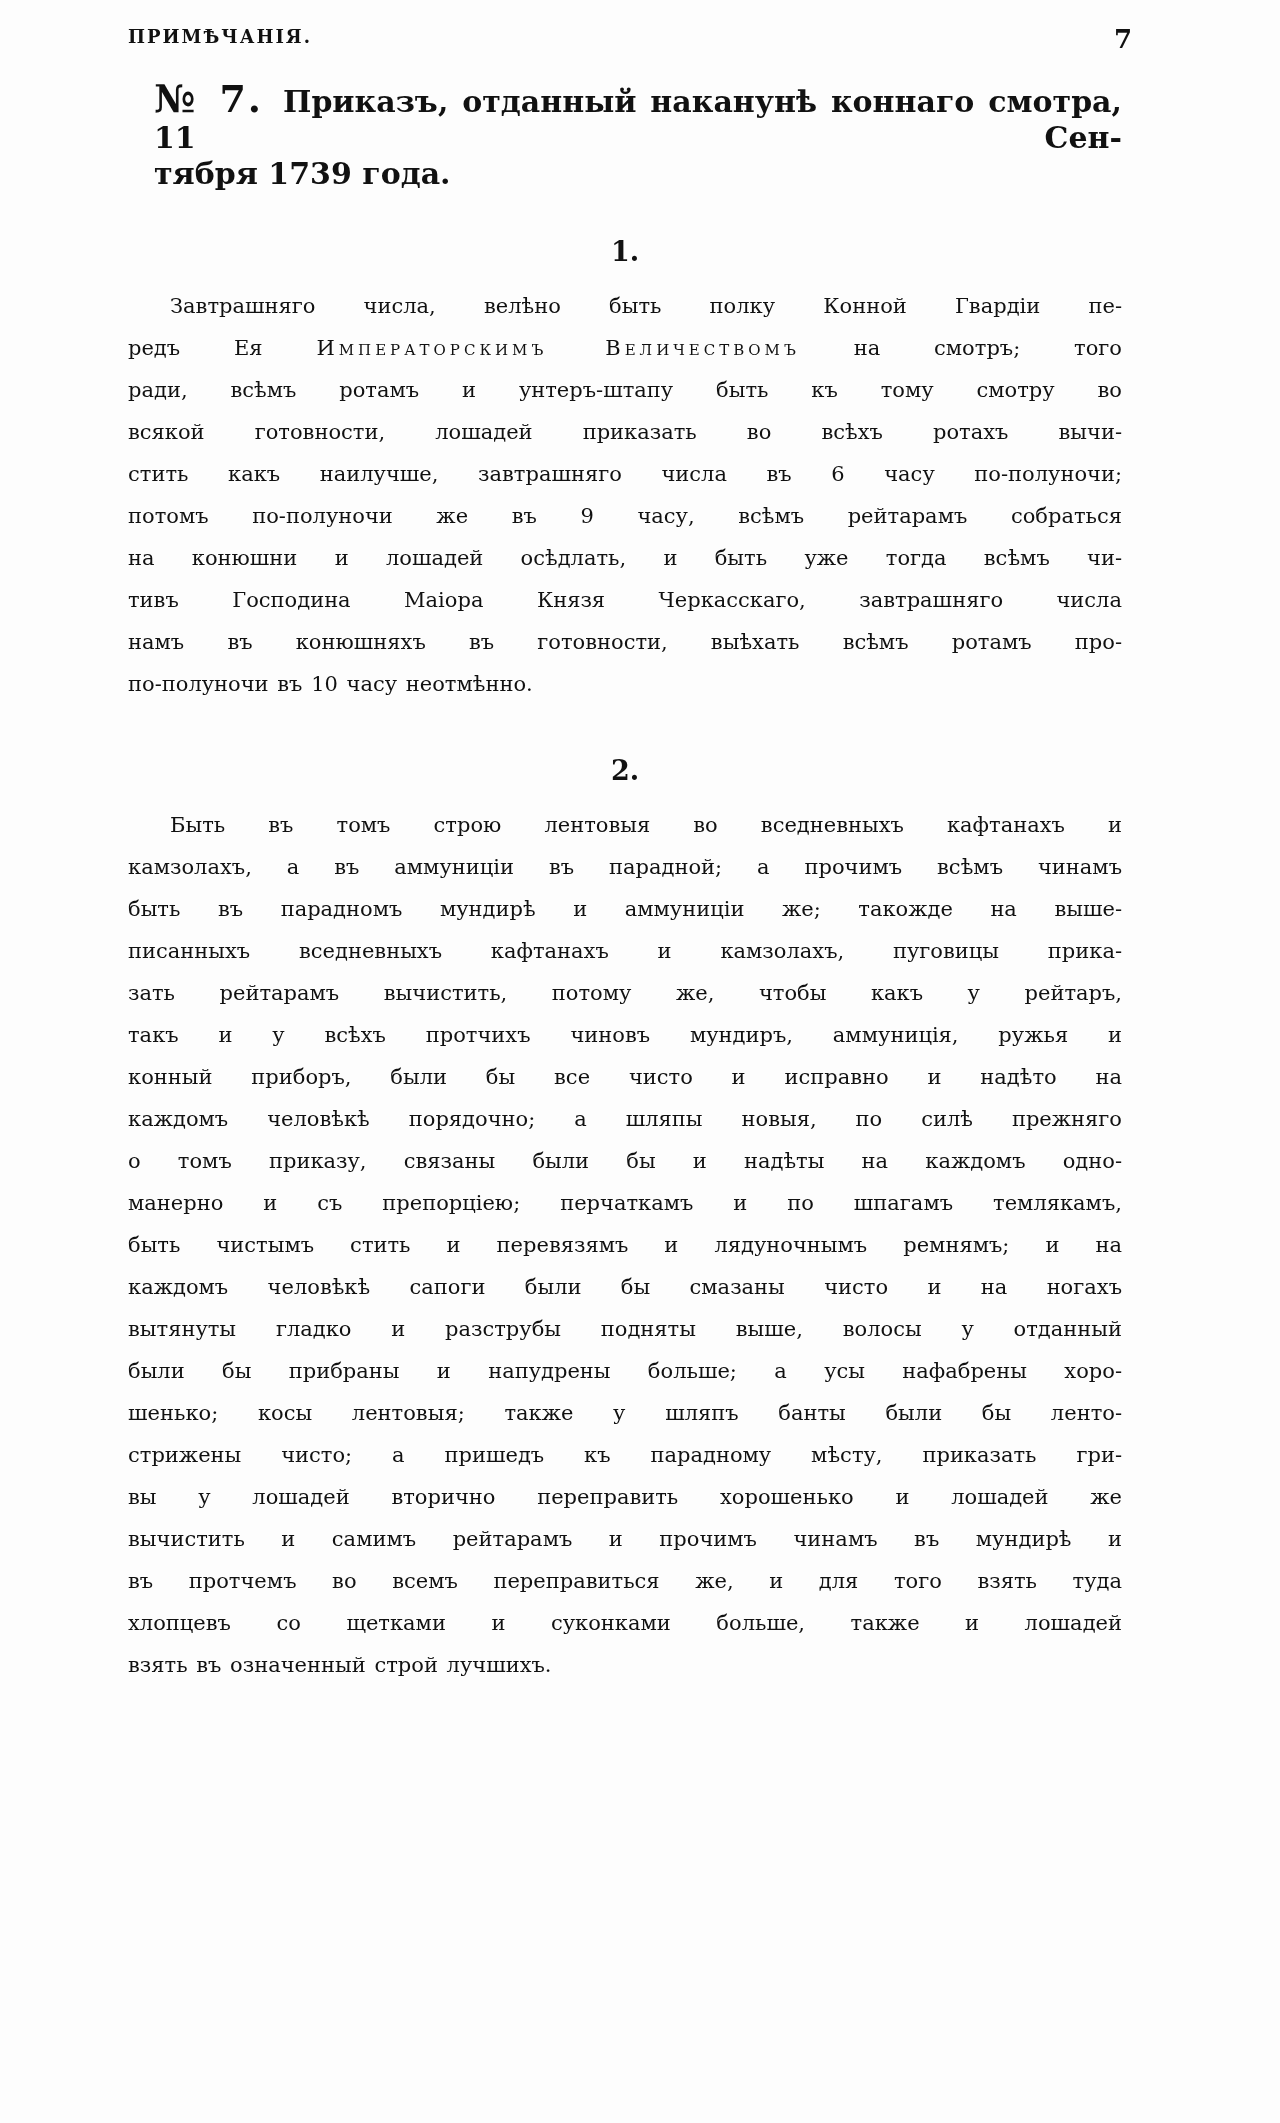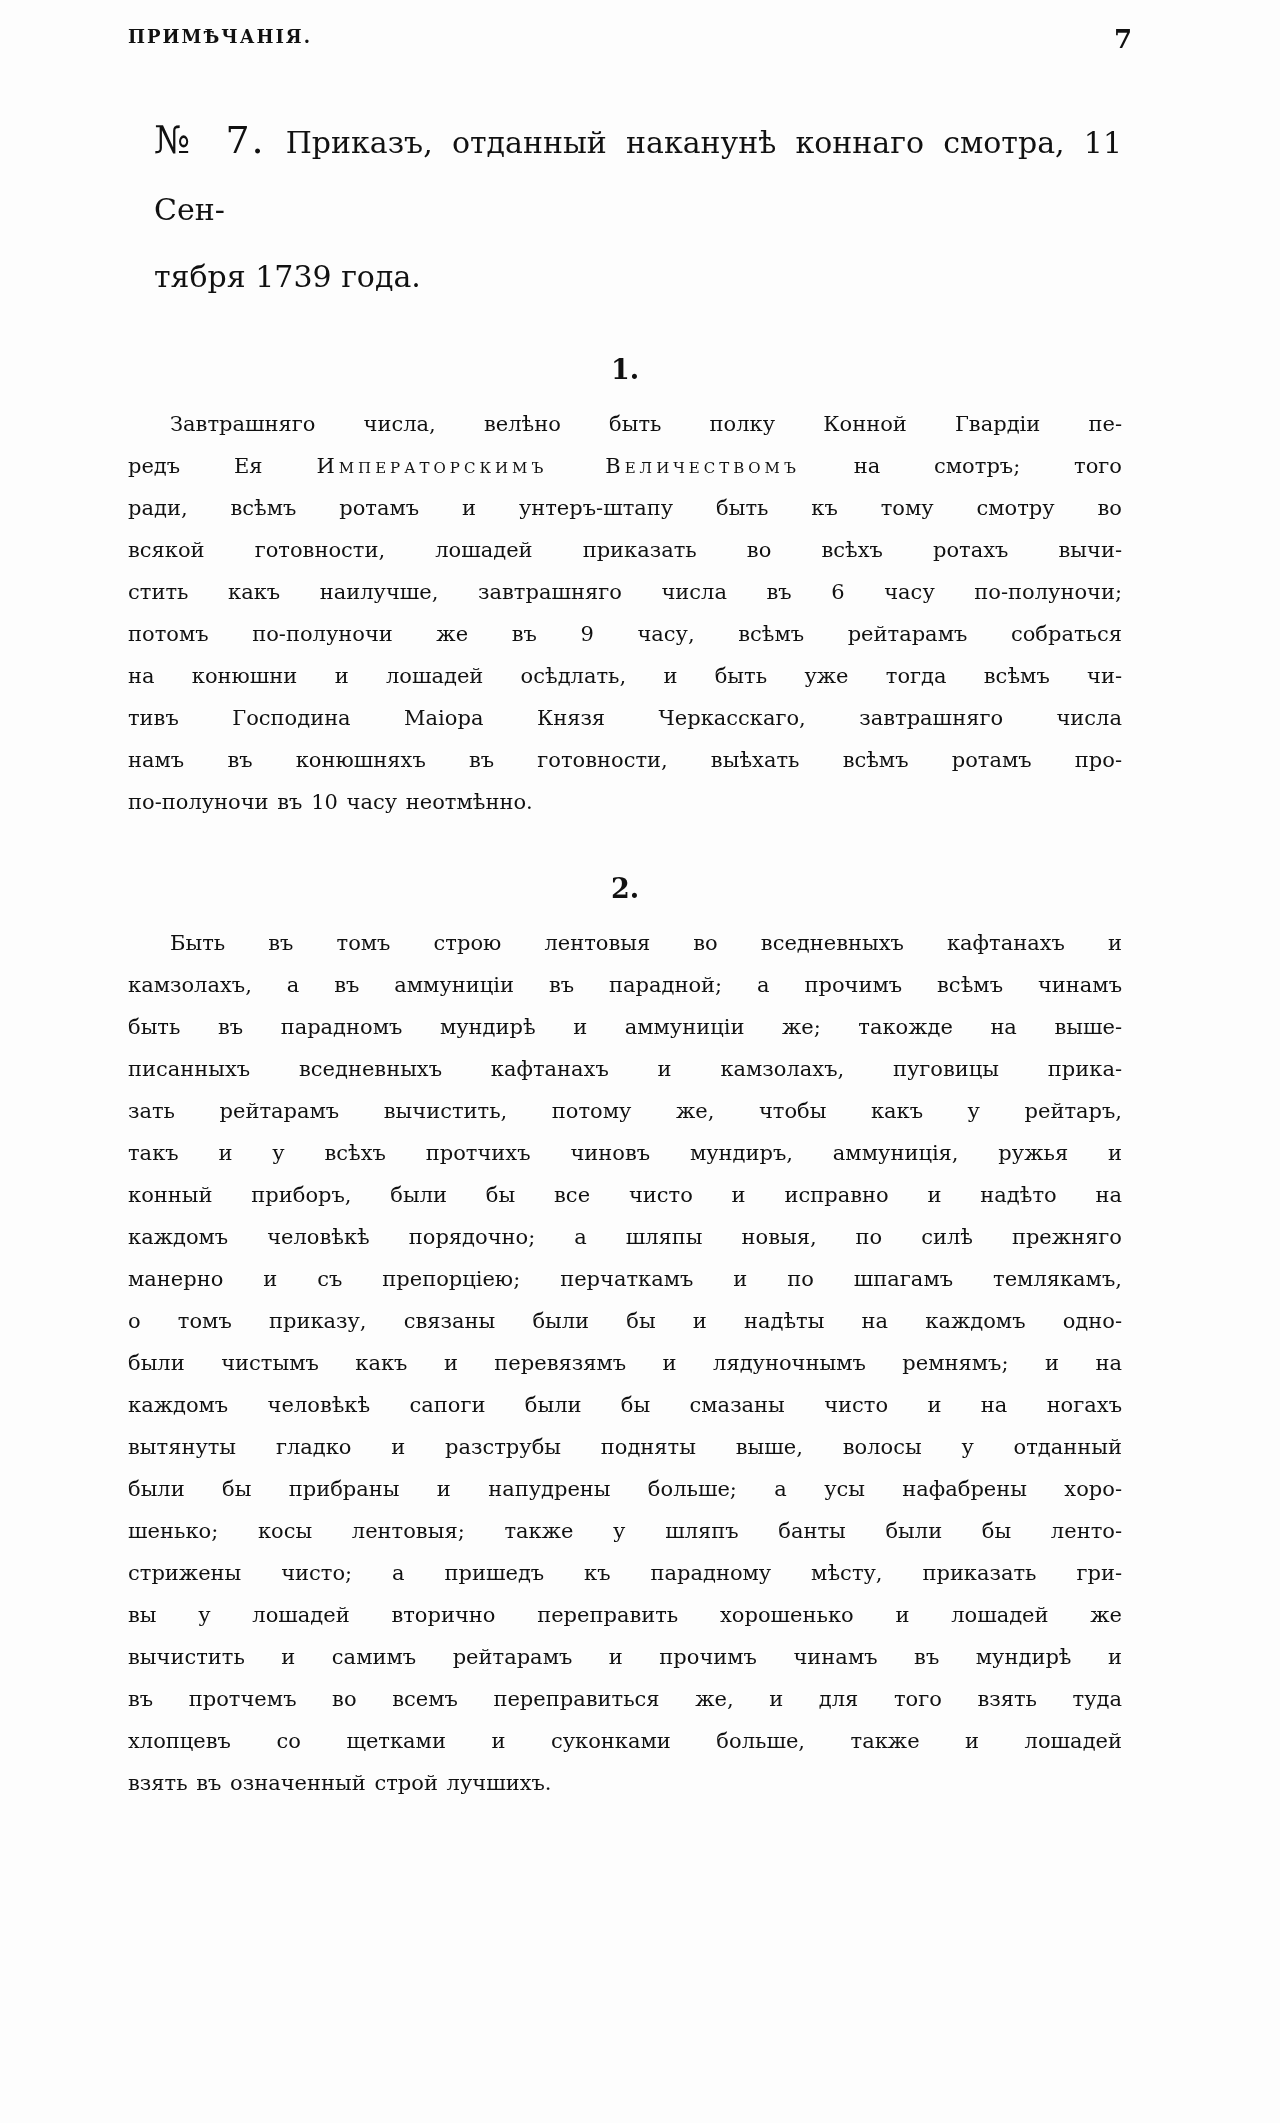--- a/index.html
+++ b/index.html
@@ -39,25 +39,25 @@
   }
   .page-number {
     position: absolute;
     top: -2px;
     right: -10px;
     font-size: 26px;
     font-weight: 700;
   }
   
   .title {
-    margin-top: 45px;
+    margin-top: 19px;
     padding-left: 26px;
     font-size: 30px;
-    font-weight: 400;
-    line-height: 67px;
+    font-weight: 700;
+    line-height: 36px;
   }
   .title .line { text-align: justify; text-align-last: justify; }
   .title .line.last { text-align-last: left; }
   .title .no {
     font-size: 38px;
     letter-spacing: 2px;
     margin-right: 20px;
   }
   
   .section-number {
@@ -121,23 +121,23 @@
       <div class="section-number">2.</div>
       <div class="paragraph">
           <div class="line"><span>Быть въ томъ строю лентовыя во вседневныхъ кафтанахъ и</span></div>
           <div class="line"><span>камзолахъ, а въ аммуниціи въ парадной; а прочимъ всѣмъ чинамъ</span></div>
           <div class="line"><span>быть въ парадномъ мундирѣ и аммуниціи же; такожде на выше-</span></div>
           <div class="line"><span>писанныхъ вседневныхъ кафтанахъ и камзолахъ, пуговицы прика-</span></div>
           <div class="line"><span>зать рейтарамъ вычистить, потому же, чтобы какъ у рейтаръ,</span></div>
           <div class="line"><span>такъ и у всѣхъ протчихъ чиновъ мундиръ, аммуниція, ружья и</span></div>
           <div class="line"><span>конный приборъ, были бы все чисто и исправно и надѣто на</span></div>
           <div class="line"><span>каждомъ человѣкѣ порядочно; а шляпы новыя, по силѣ прежняго</span></div>
+          <div class="line"><span>о томъ приказу, связаны были бы и надѣты на каждомъ одно-</span></div>
           <div class="line"><span>манерно и съ препорціею; перчаткамъ и по шпагамъ темлякамъ,</span></div>
-          <div class="line"><span>о томъ приказу, связаны были бы и надѣты на каждомъ одно-</span></div>
-          <div class="line"><span>были чистымъ какъ и перевязямъ и лядуночнымъ ремнямъ; и на</span></div>
+          <div class="line"><span>быть чистымъ стить и перевязямъ и лядуночнымъ ремнямъ; и на</span></div>
           <div class="line"><span>каждомъ человѣкѣ сапоги были бы смазаны чисто и на ногахъ</span></div>
           <div class="line"><span>вытянуты гладко и разструбы подняты выше, волосы у отданный</span></div>
           <div class="line"><span>были бы прибраны и напудрены больше; а усы нафабрены хоро-</span></div>
           <div class="line"><span>шенько; косы лентовыя; также у шляпъ банты были бы ленто-</span></div>
           <div class="line"><span>стрижены чисто; а пришедъ къ парадному мѣсту, приказать гри-</span></div>
           <div class="line"><span>вы у лошадей вторично переправить хорошенько и лошадей же</span></div>
           <div class="line"><span>вычистить и самимъ рейтарамъ и прочимъ чинамъ въ мундирѣ и</span></div>
           <div class="line"><span>въ протчемъ во всемъ переправиться же, и для того взять туда</span></div>
           <div class="line"><span>хлопцевъ со щетками и суконками больше, также и лошадей</span></div>
           <div class="line last"><span>взять въ означенный строй лучшихъ.</span></div>

